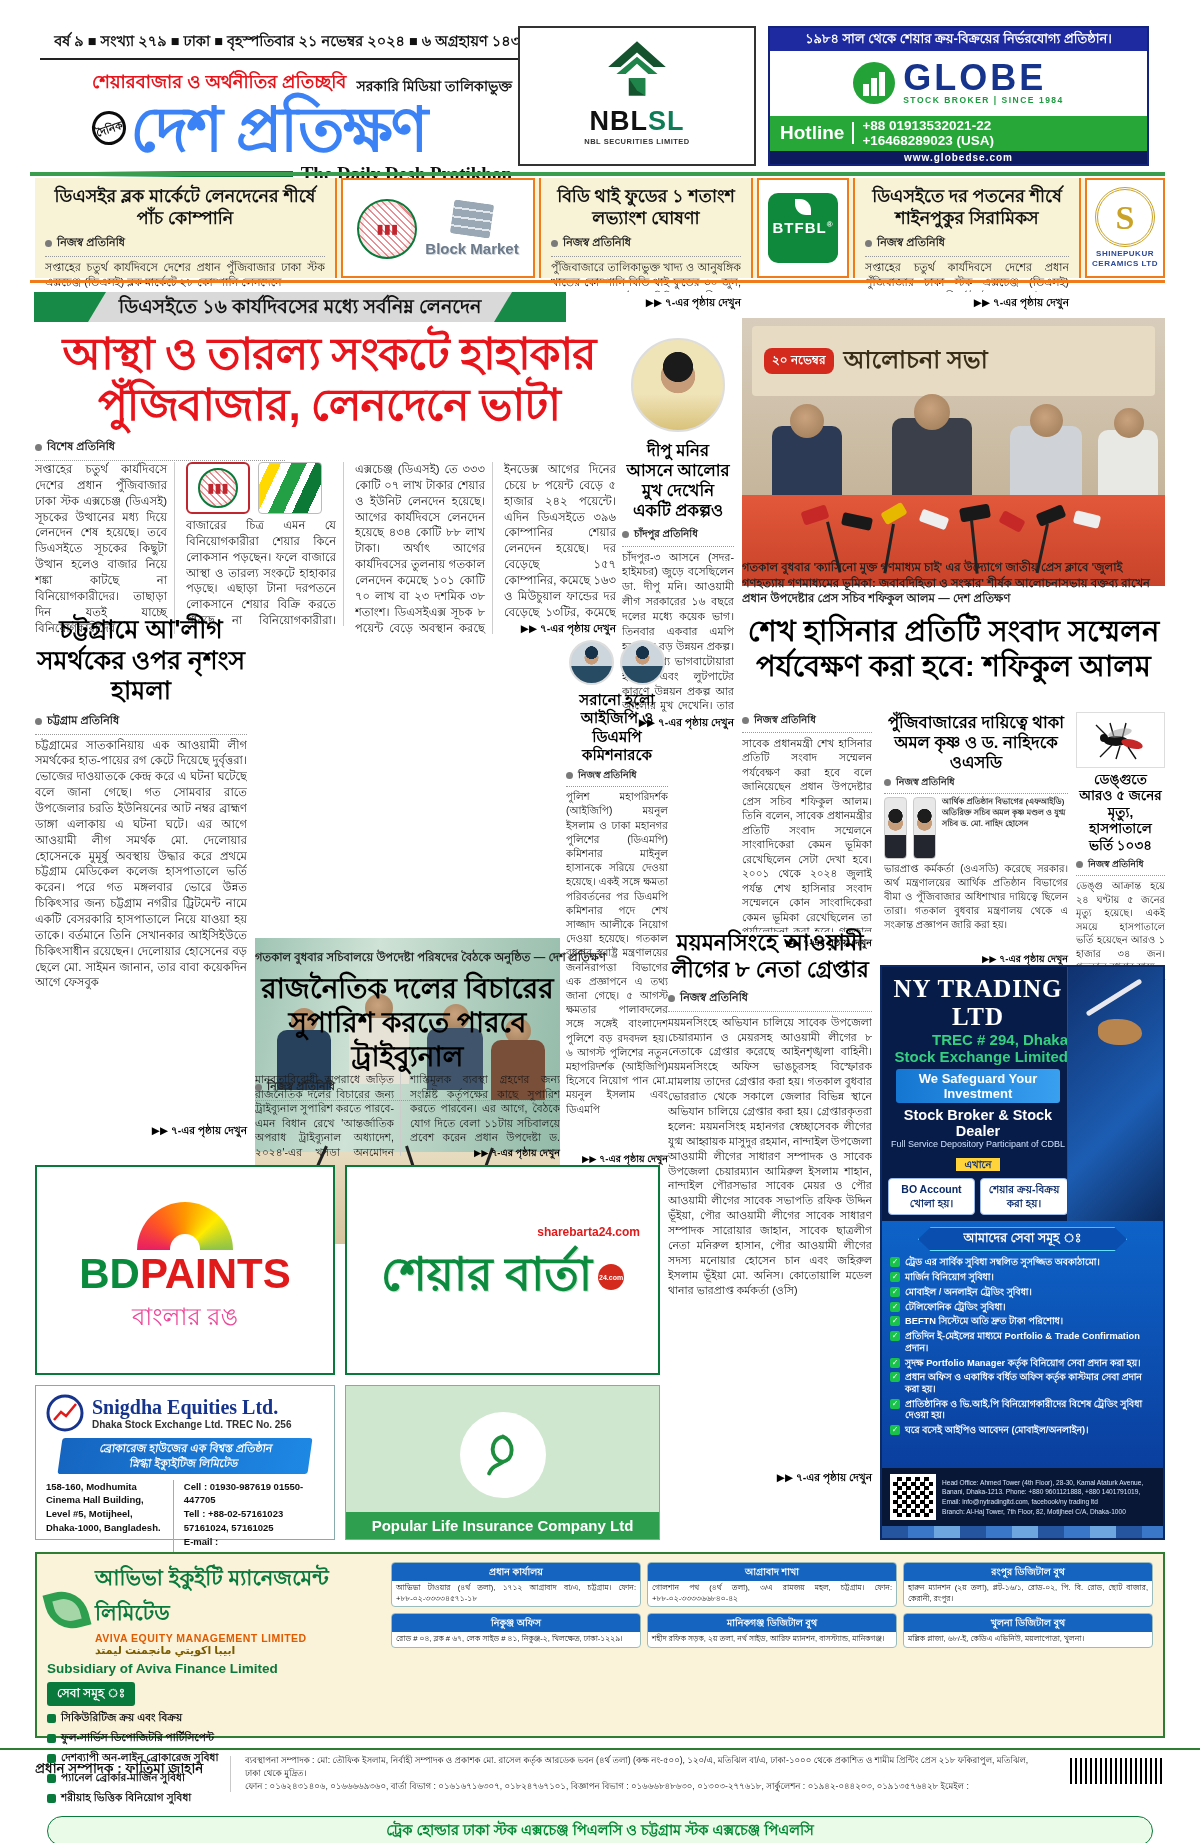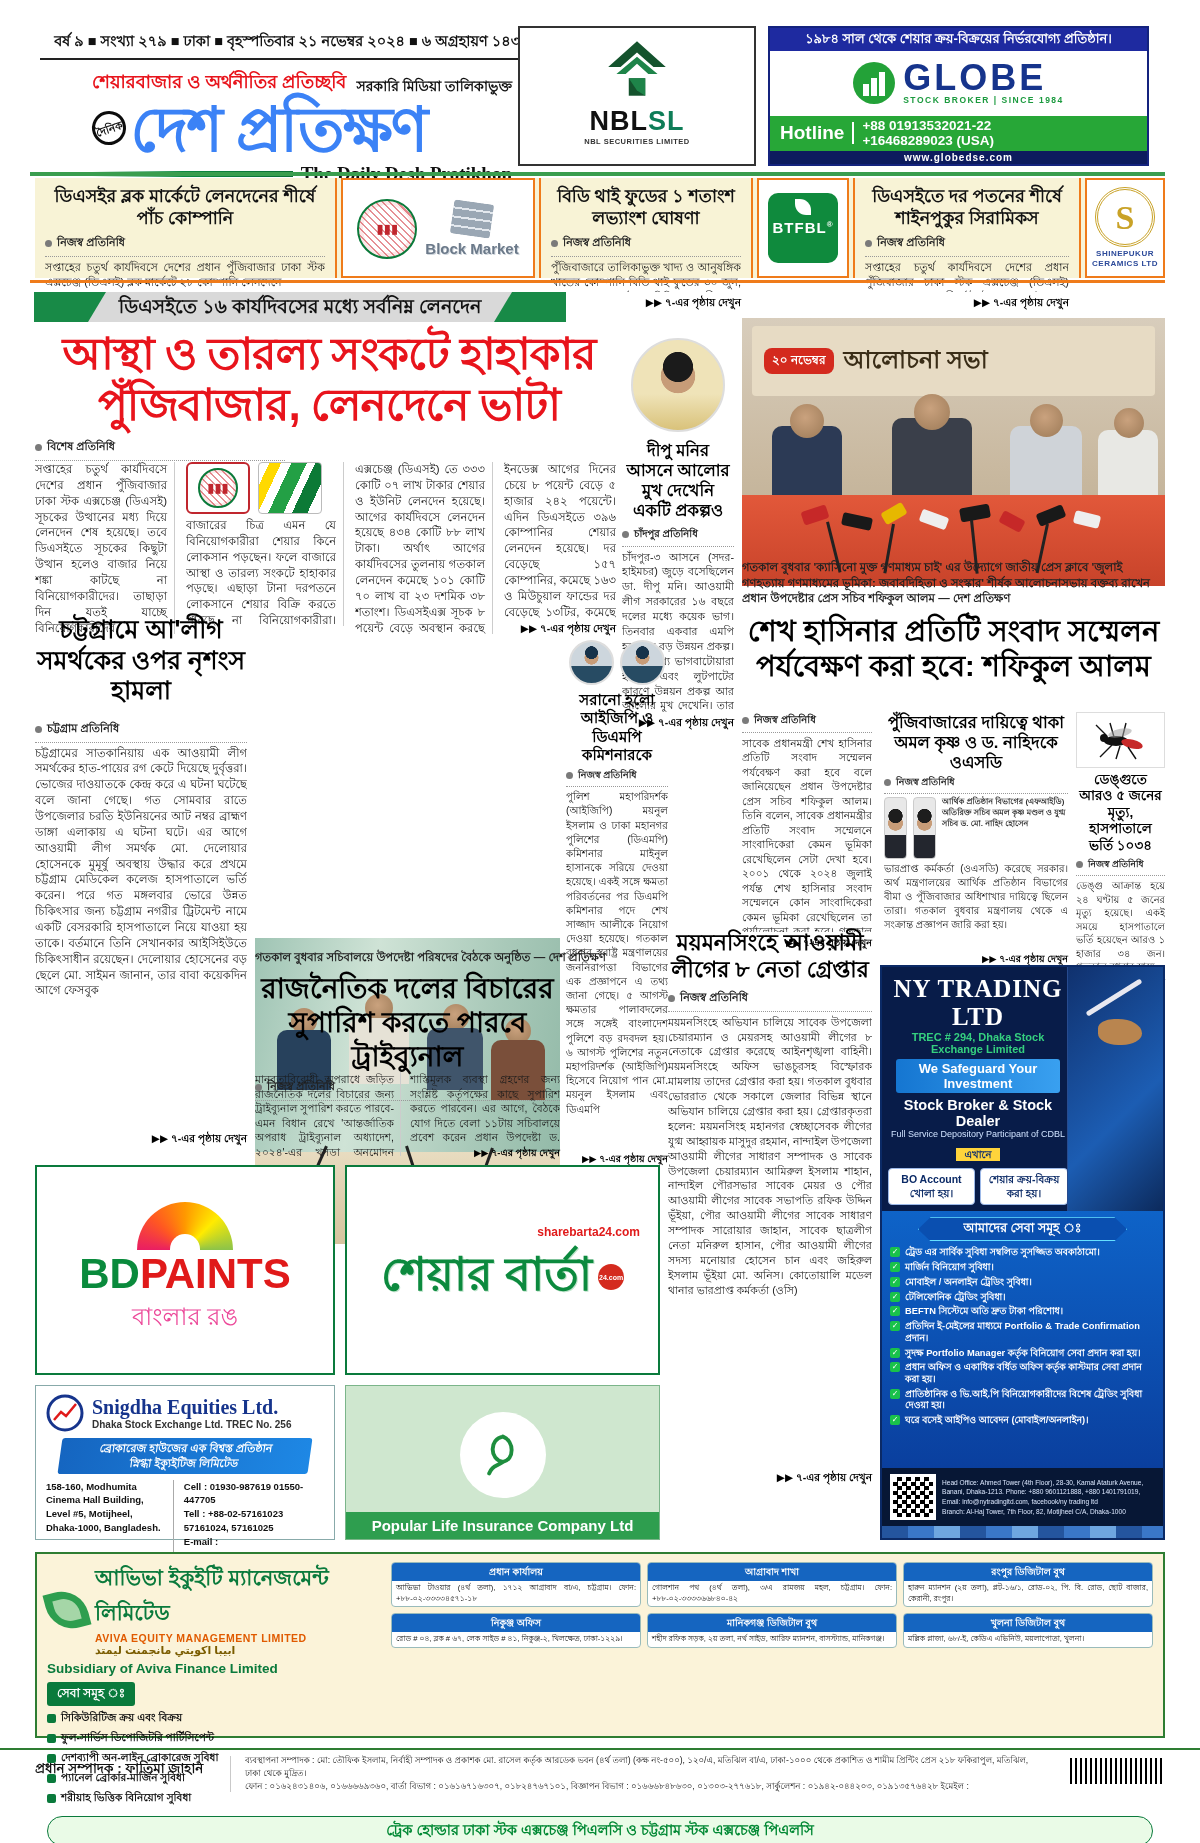--- a/index.html
+++ b/index.html
@@ -95,21 +95,21 @@
 .snigname{color:#16348c;font-weight:800;font-size:20px}
 .snigtrec{font-size:10px;font-weight:700;color:#333}
 .ribbon{background:linear-gradient(100deg,#1565c0,#1e88e5);color:#fff;font-size:11px;font-weight:800;text-align:center;padding:3px 6px;transform:skewX(-8deg);border-radius:3px;line-height:1.35}
 .snginfo{font-size:9.5px;font-weight:700;line-height:1.45}
 .plibox{background:#cfe7cf;border:1.5px solid #7bb58a;display:flex;flex-direction:column;align-items:center;justify-content:flex-end;overflow:hidden}
 .pliband{background:#2e9e4f;color:#fff;font-weight:800;font-size:15px;width:100%;text-align:center;padding:5px 0}
 .plicirc{width:86px;height:86px;border-radius:50%;background:#fff;display:flex;align-items:center;justify-content:center;margin-bottom:14px}
 
 .ny{border:2px solid #0b2a66;background:#081c49;color:#fff;overflow:hidden;display:flex;flex-direction:column}
 .nyname{font-family:"Liberation Serif","DejaVu Serif",serif;font-size:25px;font-weight:700;letter-spacing:1px;text-align:center}
-.nytrec{color:#35d07f;font-size:11px;font-weight:700;text-align:center}
+.nytrec{color:#35d07f;font-size:15px;font-weight:700;text-align:right}
 .nyslog{background:linear-gradient(90deg,#1576d1,#39a0f0);font-size:13px;font-weight:800;text-align:center;padding:2px 0;margin:4px 8px;border-radius:3px}
 .nyrole1{font-size:14.5px;font-weight:800;text-align:center}
 .nyrole2{font-size:9px;text-align:center;color:#cfe2ff}
 .nyhere{background:#ffd43b;color:#15306b;font-weight:800;font-size:10px;border-radius:0;padding:1px 8px}
 .nybo{border:1.5px solid #9db9e8;background:#fff;color:#0b2a66;font-size:10.5px;font-weight:800;border-radius:4px;padding:4px 6px;text-align:center;line-height:1.3}
 .nysvc{flex:1;background:linear-gradient(#0e63c8,#0a3f9e);padding:6px 8px}
 .nysvt{border:1.5px solid #66e0ff;color:#fff;font-weight:800;font-size:12.5px;text-align:center;border-radius:4px;padding:1px 0;margin:0 28px 6px;background:#0a4fb0;clip-path:polygon(6% 0,94% 0,100% 50%,94% 100%,6% 100%,0 50%)}
 .svcrow{display:flex;gap:5px;align-items:flex-start;margin-bottom:3.2px}
 .chk{flex:0 0 auto;width:10px;height:10px;background:#19c24a;border-radius:2px;color:#fff;font-size:8px;line-height:10px;text-align:center;font-weight:900}
 .svctxt{font-size:9.3px;font-weight:700;line-height:1.25;color:#fff}
@@ -295,21 +295,21 @@
     <div class="stem" style="left:150px;bottom:12px;height:50px;transform:rotate(10deg)"></div>
     <div class="stem" style="left:228px;bottom:12px;height:54px;transform:rotate(-6deg)"></div>
     <div class="stem" style="left:304px;bottom:12px;height:50px;transform:rotate(12deg)"></div>
   </div>
   <div class="abs capt" style="top:560px;left:742px;width:423px">
     <span>গতকাল বুধবার 'ক্যাসিনো মুক্ত গণমাধ্যম চাই' এর উদ্যোগে জাতীয় প্রেস ক্লাবে 'জুলাই গণহত্যায় গণমাধ্যমের ভূমিকা: জবাবদিহিতা ও সংস্কার' শীর্ষক আলোচনাসভায় বক্তব্য রাখেন প্রধান উপদেষ্টার প্রেস সচিব শফিকুল আলম</span> <b>— দেশ প্রতিক্ষণ</b>
   </div>
 
   <div class="abs" style="top:614px;left:35px;width:212px">
     <div class="hl" style="font-size:25px">চট্টগ্রামে আ'লীগ সমর্থকের ওপর নৃশংস হামলা</div>
-    <div class="by" style="margin-top:14px">চট্টগ্রাম প্রতিনিধি</div>
+    <div class="by" style="margin-top:6px">চট্টগ্রাম প্রতিনিধি</div>
     <div class="dotrule"></div>
     <p class="bt" style="height:382px">চট্টগ্রামের সাতকানিয়ায় এক আওয়ামী লীগ সমর্থকের হাত-পায়ের রগ কেটে দিয়েছে দুর্বৃত্তরা। ভোজের দাওয়াতকে কেন্দ্র করে এ ঘটনা ঘটেছে বলে জানা গেছে। গত সোমবার রাতে উপজেলার চরতি ইউনিয়নের আট নম্বর ব্রাহ্মণ ডাঙ্গা এলাকায় এ ঘটনা ঘটে। এর আগে আওয়ামী লীগ সমর্থক মো. দেলোয়ার হোসেনকে মুমূর্ষু অবস্থায় উদ্ধার করে প্রথমে চট্টগ্রাম মেডিকেল কলেজ হাসপাতালে ভর্তি করেন। পরে গত মঙ্গলবার ভোরে উন্নত চিকিৎসার জন্য চট্টগ্রাম নগরীর ট্রিটমেন্ট নামে একটি বেসরকারি হাসপাতালে নিয়ে যাওয়া হয় তাকে। বর্তমানে তিনি সেখানকার আইসিইউতে চিকিৎসাধীন রয়েছেন। দেলোয়ার হোসেনের বড় ছেলে মো. সাইমন জানান, তার বাবা কয়েকদিন আগে ফেসবুক</p>
     <div style="text-align:right"><span class="more">▶▶ ৭-এর পৃষ্ঠায় দেখুন</span></div>
   </div>
 
   <div class="abs photo" style="top:640px;left:255px;width:305px;height:306px">
     <div class="mp-bg"></div>
     <div class="head" style="left:36px;top:70px;width:26px;height:26px"></div>
     <div class="person" style="left:22px;top:92px;width:54px;height:60px;background:#27415c"></div>
     <div class="head" style="left:110px;top:56px;width:28px;height:28px"></div>

